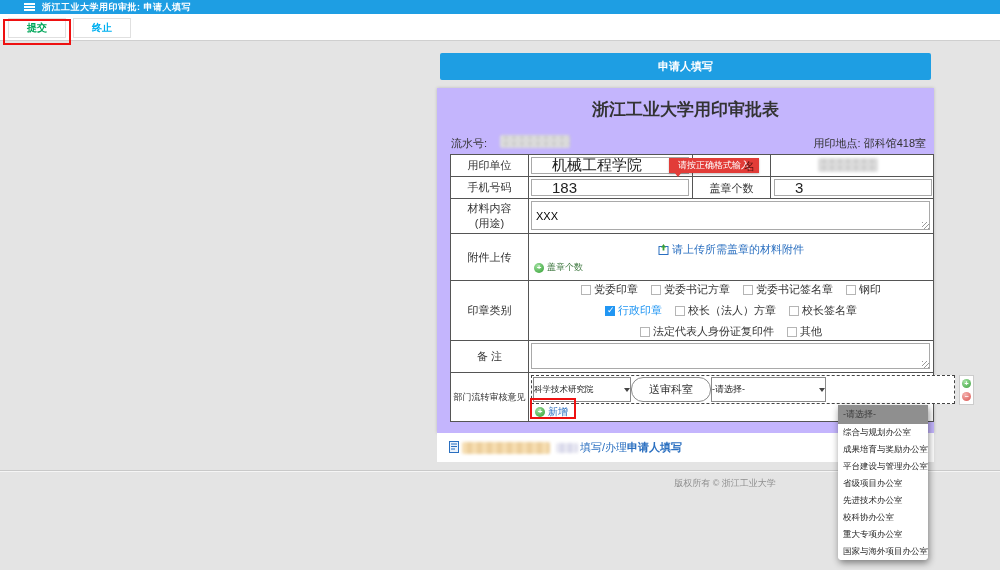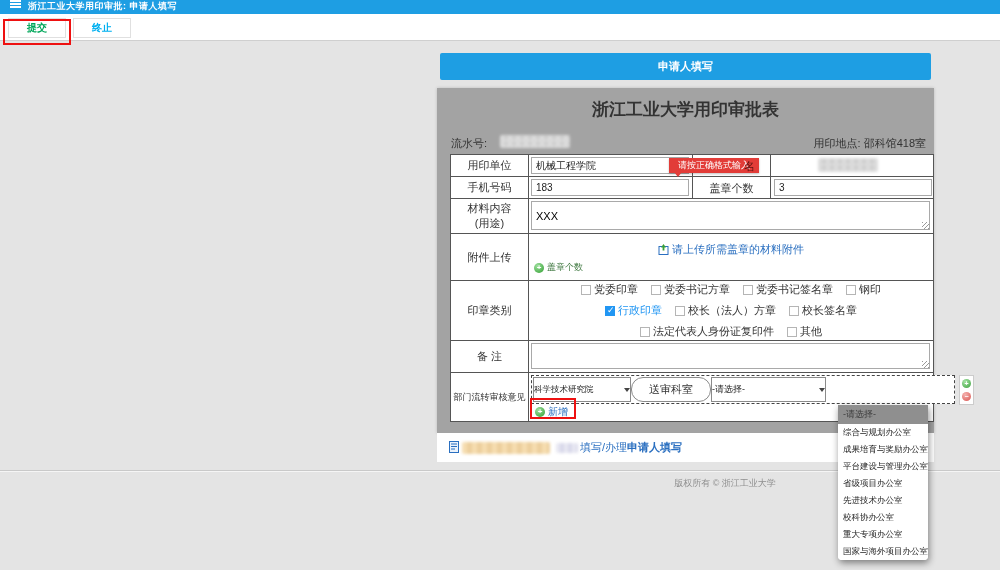--- a/index.html
+++ b/index.html
@@ -5,59 +5,59 @@
   * { margin:0; padding:0; box-sizing:border-box; }
   html,body { width:1000px; height:570px; }
   body {
     position:relative; overflow:hidden;
     background:#e4e4e4;
     font-family:"Liberation Sans","DejaVu Sans",sans-serif;
     color:#333;
   }
   
   .topbar { position:absolute; left:0; top:0; width:1000px; height:14px;
-    background:#1e9ee3; display:flex; align-items:flex-start; gap:7px; padding-left:10px; z-index:2; }
+    background:#1e9ee3; display:flex; align-items:center; gap:7px; padding-left:24px; z-index:2; }
   .hamburger { width:11px; height:8px; display:flex; flex-direction:column; justify-content:space-between; cursor:pointer; }
   .hamburger span { display:block; height:1.6px; background:#fff; }
   .topbar-title { color:#fff; font-size:9px; font-weight:bold; letter-spacing:.5px; }
   
   .toolbar { position:absolute; left:0; top:14px; width:1000px; height:27px;
     background:#fff; border-bottom:1px solid #cfcfcf; z-index:2; }
   .tbtn { position:absolute; top:4px; height:20px; width:58px; background:#fff;
     border:1px solid #e0e0e0; font-size:10px; font-weight:bold; text-align:center;
     line-height:18px; cursor:pointer; font-family:inherit; }
   .tbtn.submit { left:8px; color:#00a65a; }
   .tbtn.terminate { left:73px; color:#00b0f0; }
   
   .ann { position:absolute; border:2px solid #ee1111; background:transparent; z-index:40; pointer-events:none; }
   .ann-submit { left:3px; top:19px; width:68px; height:26px; }
   .ann-add { left:530px; top:398px; width:46px; height:21px; }
   
   .stage-header { position:absolute; left:440px; top:53px; width:491px; height:27px;
     background:#1e9ee3; color:#fff; font-size:11px; font-weight:bold;
     display:flex; align-items:center; justify-content:center; border-radius:2px; z-index:3; }
   .card { position:absolute; left:437px; top:88px; width:497px; height:345px;
-    background:#a3a3a3; box-shadow:0 0 3px rgba(0,0,0,.18); z-index:3; }
+    background:#c4b5fd; box-shadow:0 0 3px rgba(0,0,0,.18); z-index:3; }
   .form-title { position:absolute; top:10px; left:0; width:100%; text-align:center;
     font-size:17px; font-weight:bold; color:#333; }
   .serial-label { position:absolute; left:14px; top:48px; font-size:11px; }
   .redact { background:
       repeating-linear-gradient(0deg,#d8d8d8 0 3px,#c4c4c4 3px 6px),
       repeating-linear-gradient(90deg,#dcdcdc 0 4px,#cccccc 4px 8px);
     background-blend-mode:lighten; filter:blur(1.5px); border-radius:2px; }
   .serial-redact { position:absolute; left:63px; top:47px; width:70px; height:13px; }
   .location { position:absolute; right:8px; top:48px; font-size:11px; }
   
   .ftable { position:absolute; left:13px; top:66px; width:484px; border:1px solid #555; border-bottom:none; }
   .trow { display:flex; border-bottom:1px solid #555; background:#fff; }
   .tlabel { width:78px; border-right:1px solid #555; display:flex; flex-direction:column;
     align-items:center; justify-content:center; font-size:11px; text-align:center; flex-shrink:0; }
   .tcontent { flex:1; position:relative; }
   .vline { position:absolute; top:0; bottom:0; width:0; border-left:1px solid #555; }
-  .cellinput { position:absolute; border:1px solid #a9a9a9; font-size:10px; padding:0 4px;
+  .cellinput { position:absolute; border:1px solid #a9a9a9; font-size:15px; padding:0 20px;
     font-family:inherit; color:#222; outline:none; }
   .tarea { position:absolute; left:2px; top:2px; right:3px; bottom:3px; border:1px solid #a9a9a9;
     font-size:11px; padding:8px 4px; font-family:inherit; resize:none; outline:none; overflow:hidden; }
   .resize-corner { position:absolute; right:4px; bottom:4px; width:7px; height:7px;
     background:repeating-linear-gradient(315deg,#999 0 1px,transparent 1px 3px); pointer-events:none; }
   
   .name-char { position:absolute; left:215px; top:4px; font-size:11px; color:#5c1412; z-index:7; }
   .row1-redact { position:absolute; left:289px; top:3px; width:60px; height:14px; }
   .tooltip { position:absolute; left:140px; top:3px; width:90px; height:15px; background:#e23c38;
     border-radius:0; color:#fff; font-size:9px; line-height:15px; text-align:center; z-index:6;

